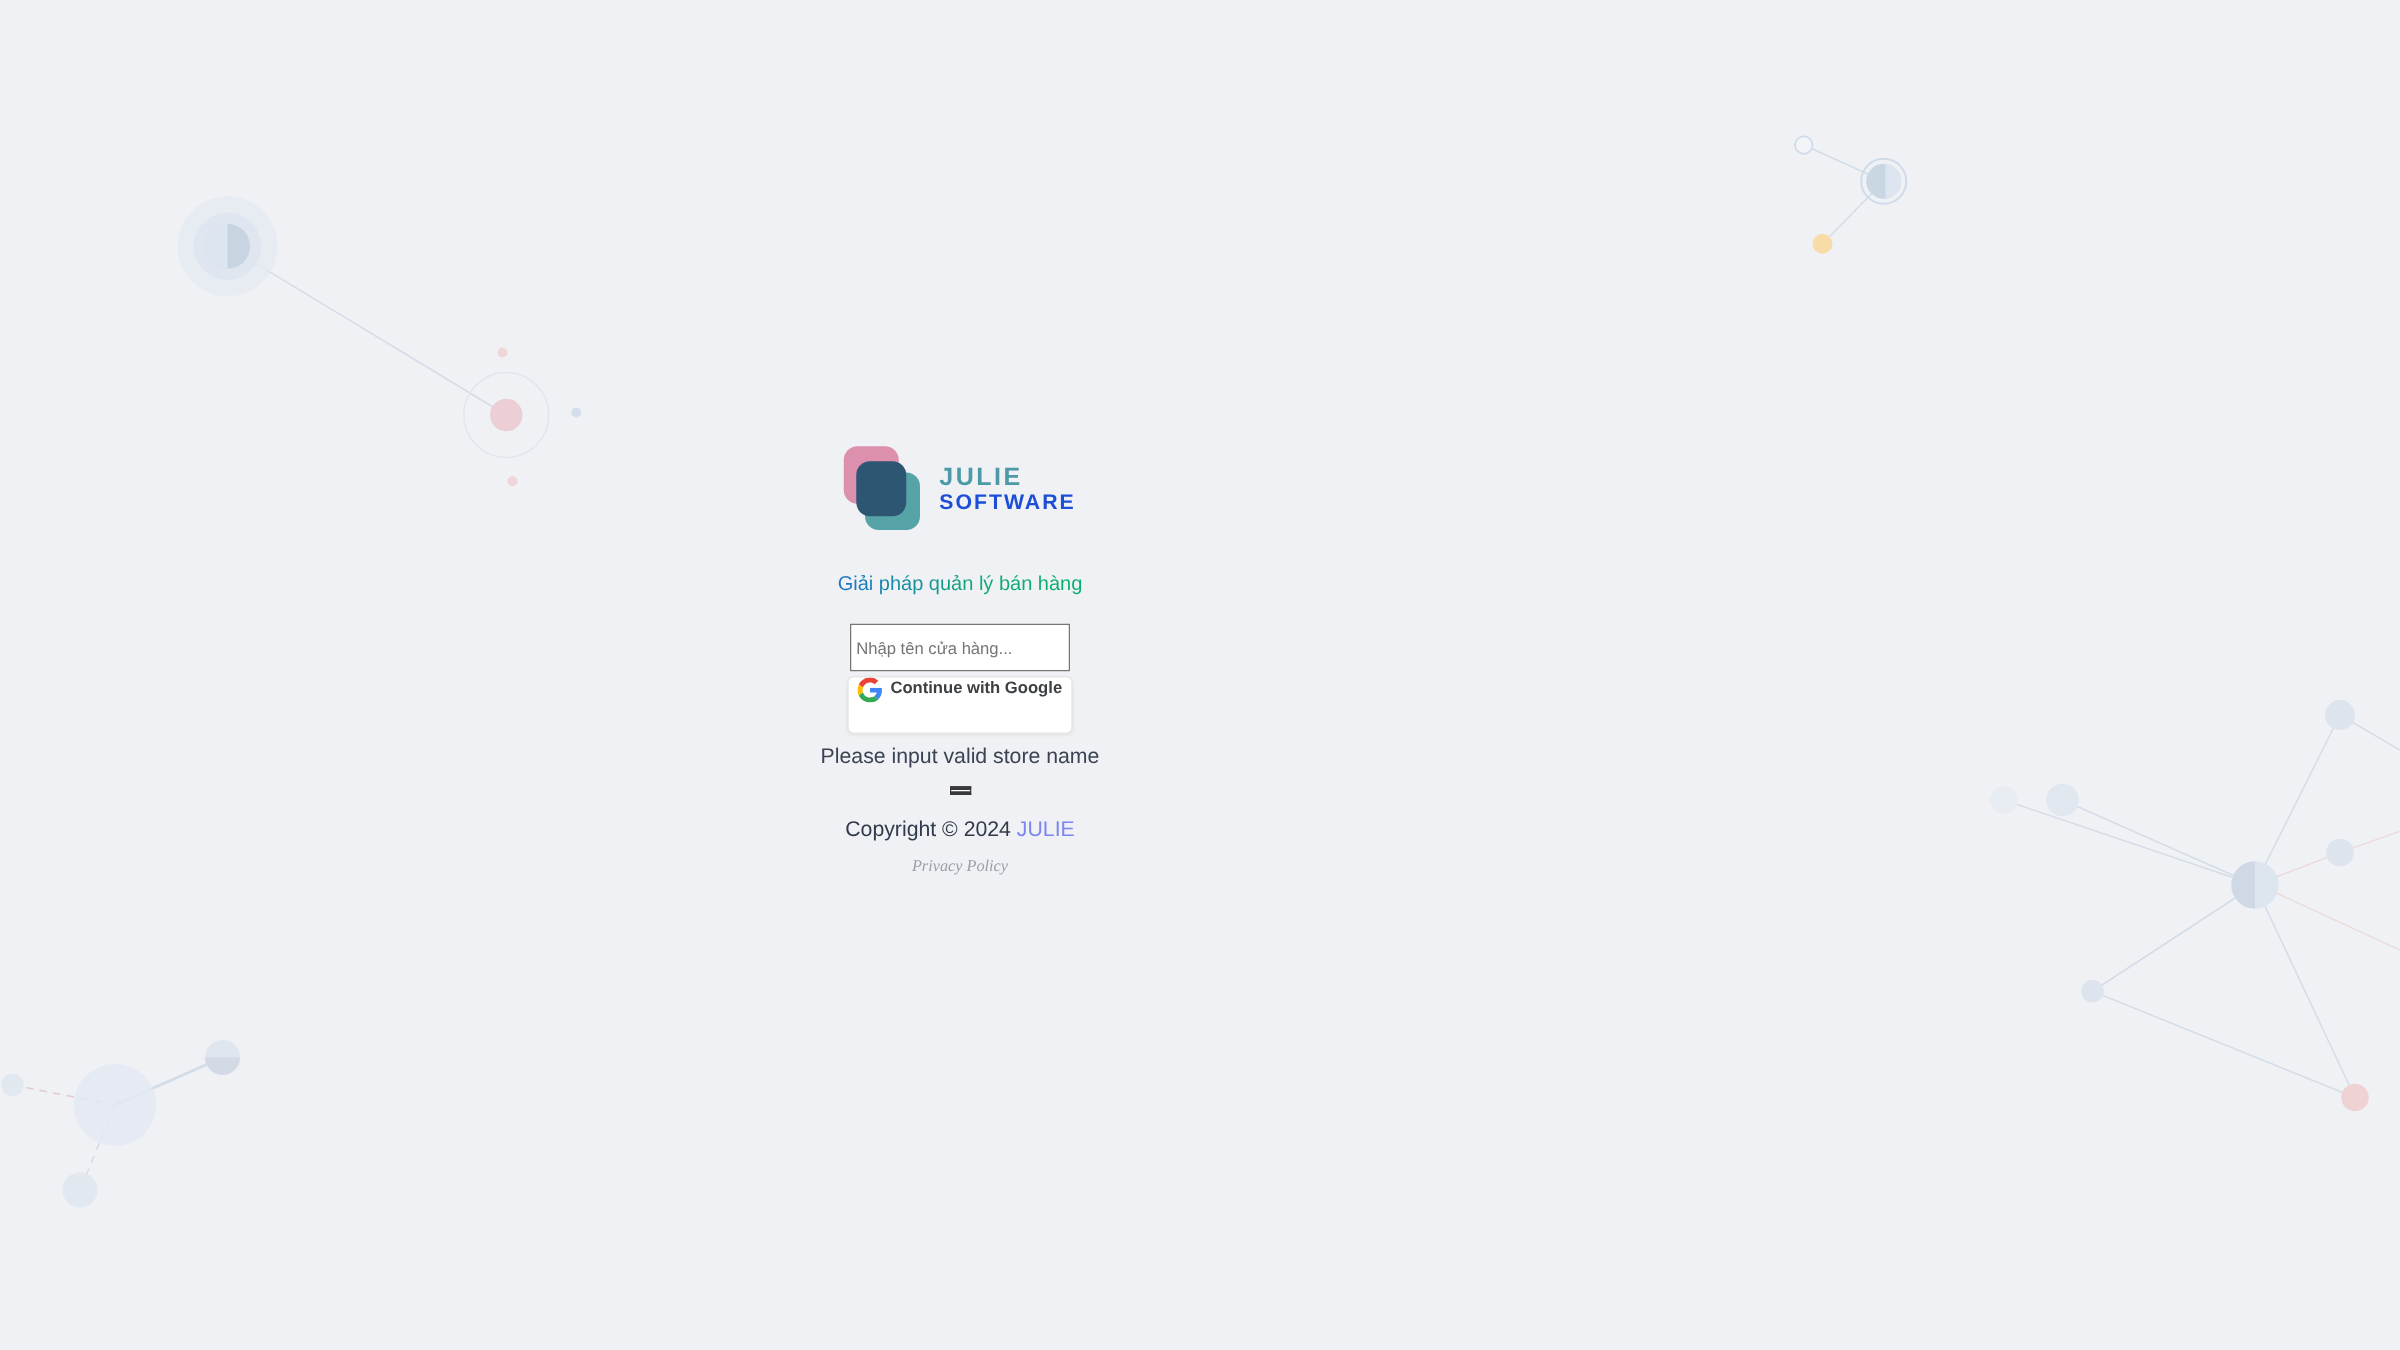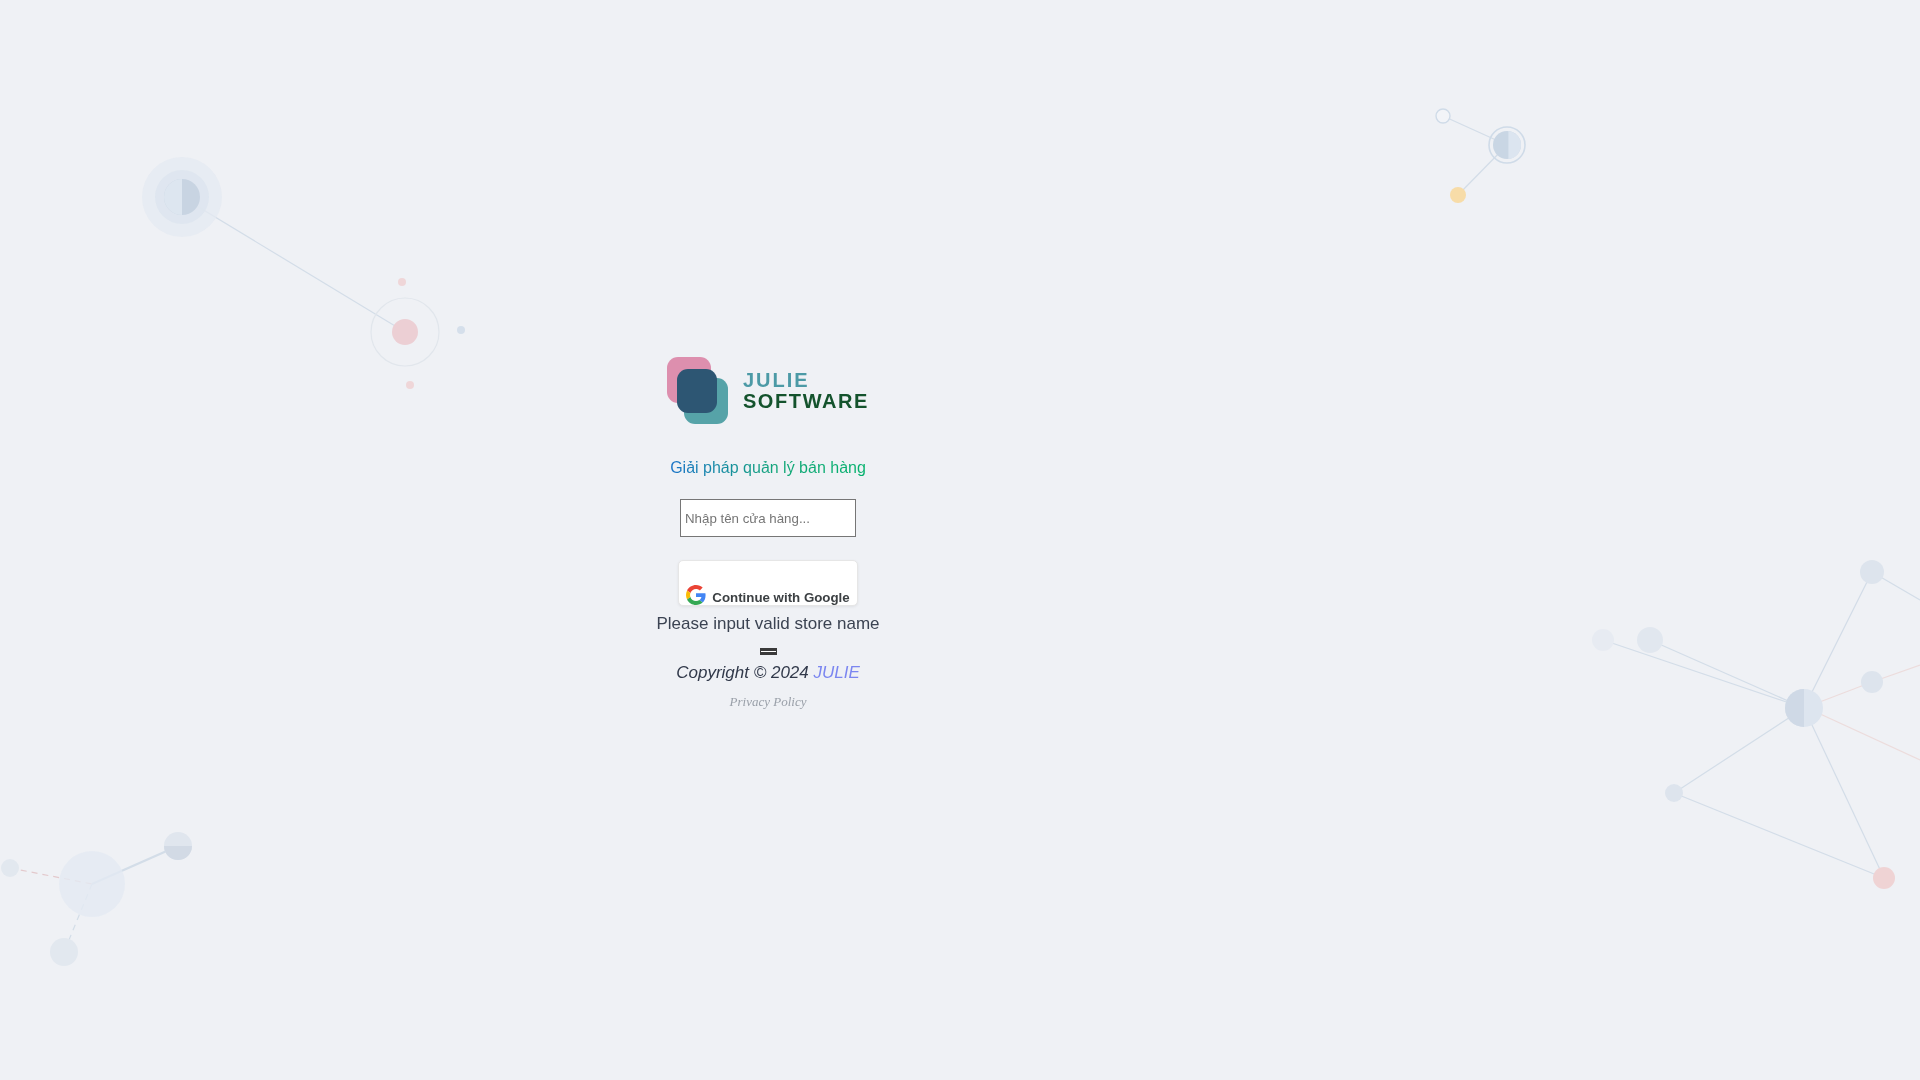--- a/index.html
+++ b/index.html
@@ -82,24 +82,24 @@
     justify-content: center;
     line-height: 1.04;
   }
   .logo-word-top {
     font-size: 20px;
     font-weight: bold;
     letter-spacing: 2.0px;
     color: #4c9aa6;
   }
   .logo-word-bottom {
-    font-size: 20px;
+    font-size: 17px;
     font-weight: bold;
     letter-spacing: 1.6px;
-    color: #14532d;
+    color: #1d4ed8;
     text-align: center;
   }
 
   
   .tagline {
     margin-top: 32px;
     font-size: 16px;
     font-weight: normal;
     background: linear-gradient(90deg, #1a73c8 0%, #12a678 55%, #03b16c 100%);
     -webkit-background-clip: text;
@@ -119,25 +119,25 @@
     color: #0369a1;
     background: #ffffff;
     border: 1px solid #767676;
     border-radius: 0;
     outline: none;
   }
   .store-input::placeholder { color: #757575; opacity: 1; }
 
   
   .google-btn {
-    margin-top: 23px;
+    margin-top: 4px;
     width: 180px;
     height: 46px;
     display: flex;
-    align-items: flex-end;
+    align-items: flex-start;
     justify-content: center;
     gap: 6px;
     background: #ffffff;
     border: 1px solid #e6e6e6;
     border-radius: 5px;
     box-shadow: 0 1px 3px rgba(0,0,0,0.07);
     cursor: pointer;
     padding: 0 12px;
   }
   .google-btn .g-icon { width: 20px; height: 20px; flex: none; display: block; }
@@ -169,24 +169,23 @@
   }
   .mini-bar::after {
     content: "";
     position: absolute;
     left: 1px; right: 1px; top: 1px; bottom: 1px;
     background: #ffffff;
   }
 
   
   .copyright {
-    margin-top: 8px;
+    margin-top: 18px;
     font-size: 17px;
     color: #31394a;
-    font-style: italic;
   }
   .copyright .brand-link {
     color: #7b86f0;
     text-decoration: none;
     cursor: pointer;
   }
 
   
   .privacy {
     margin-top: 11px;

